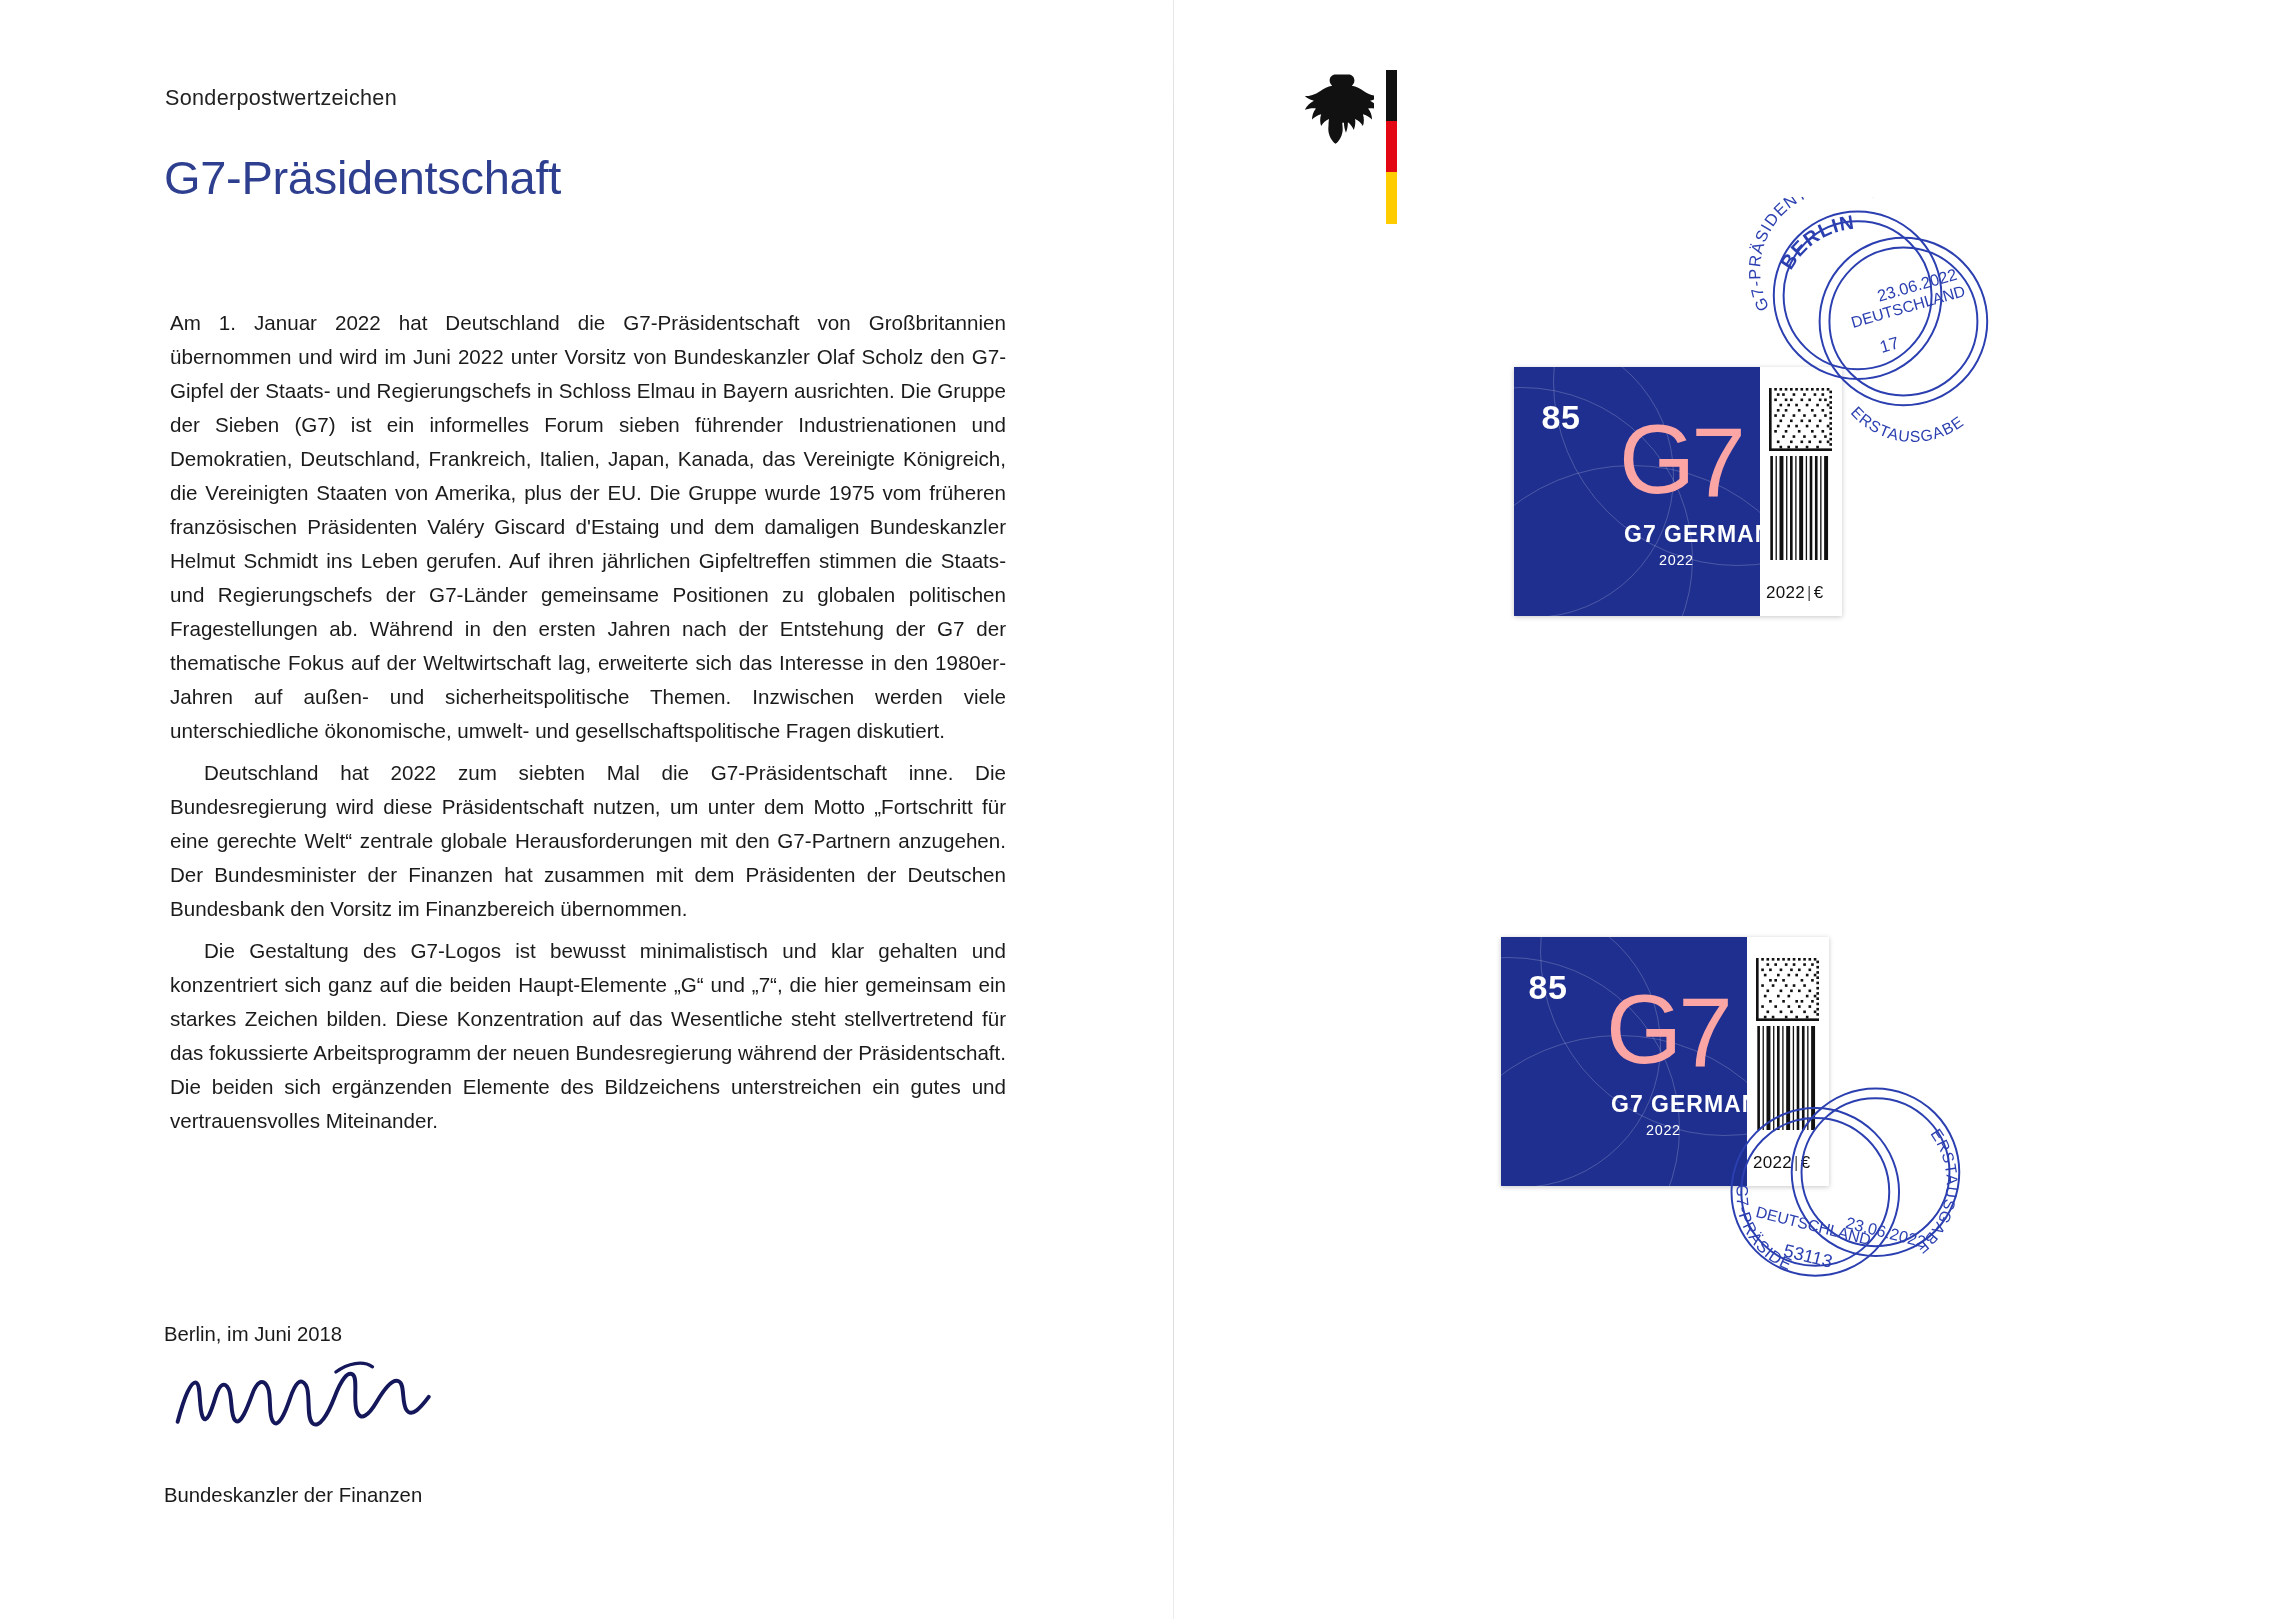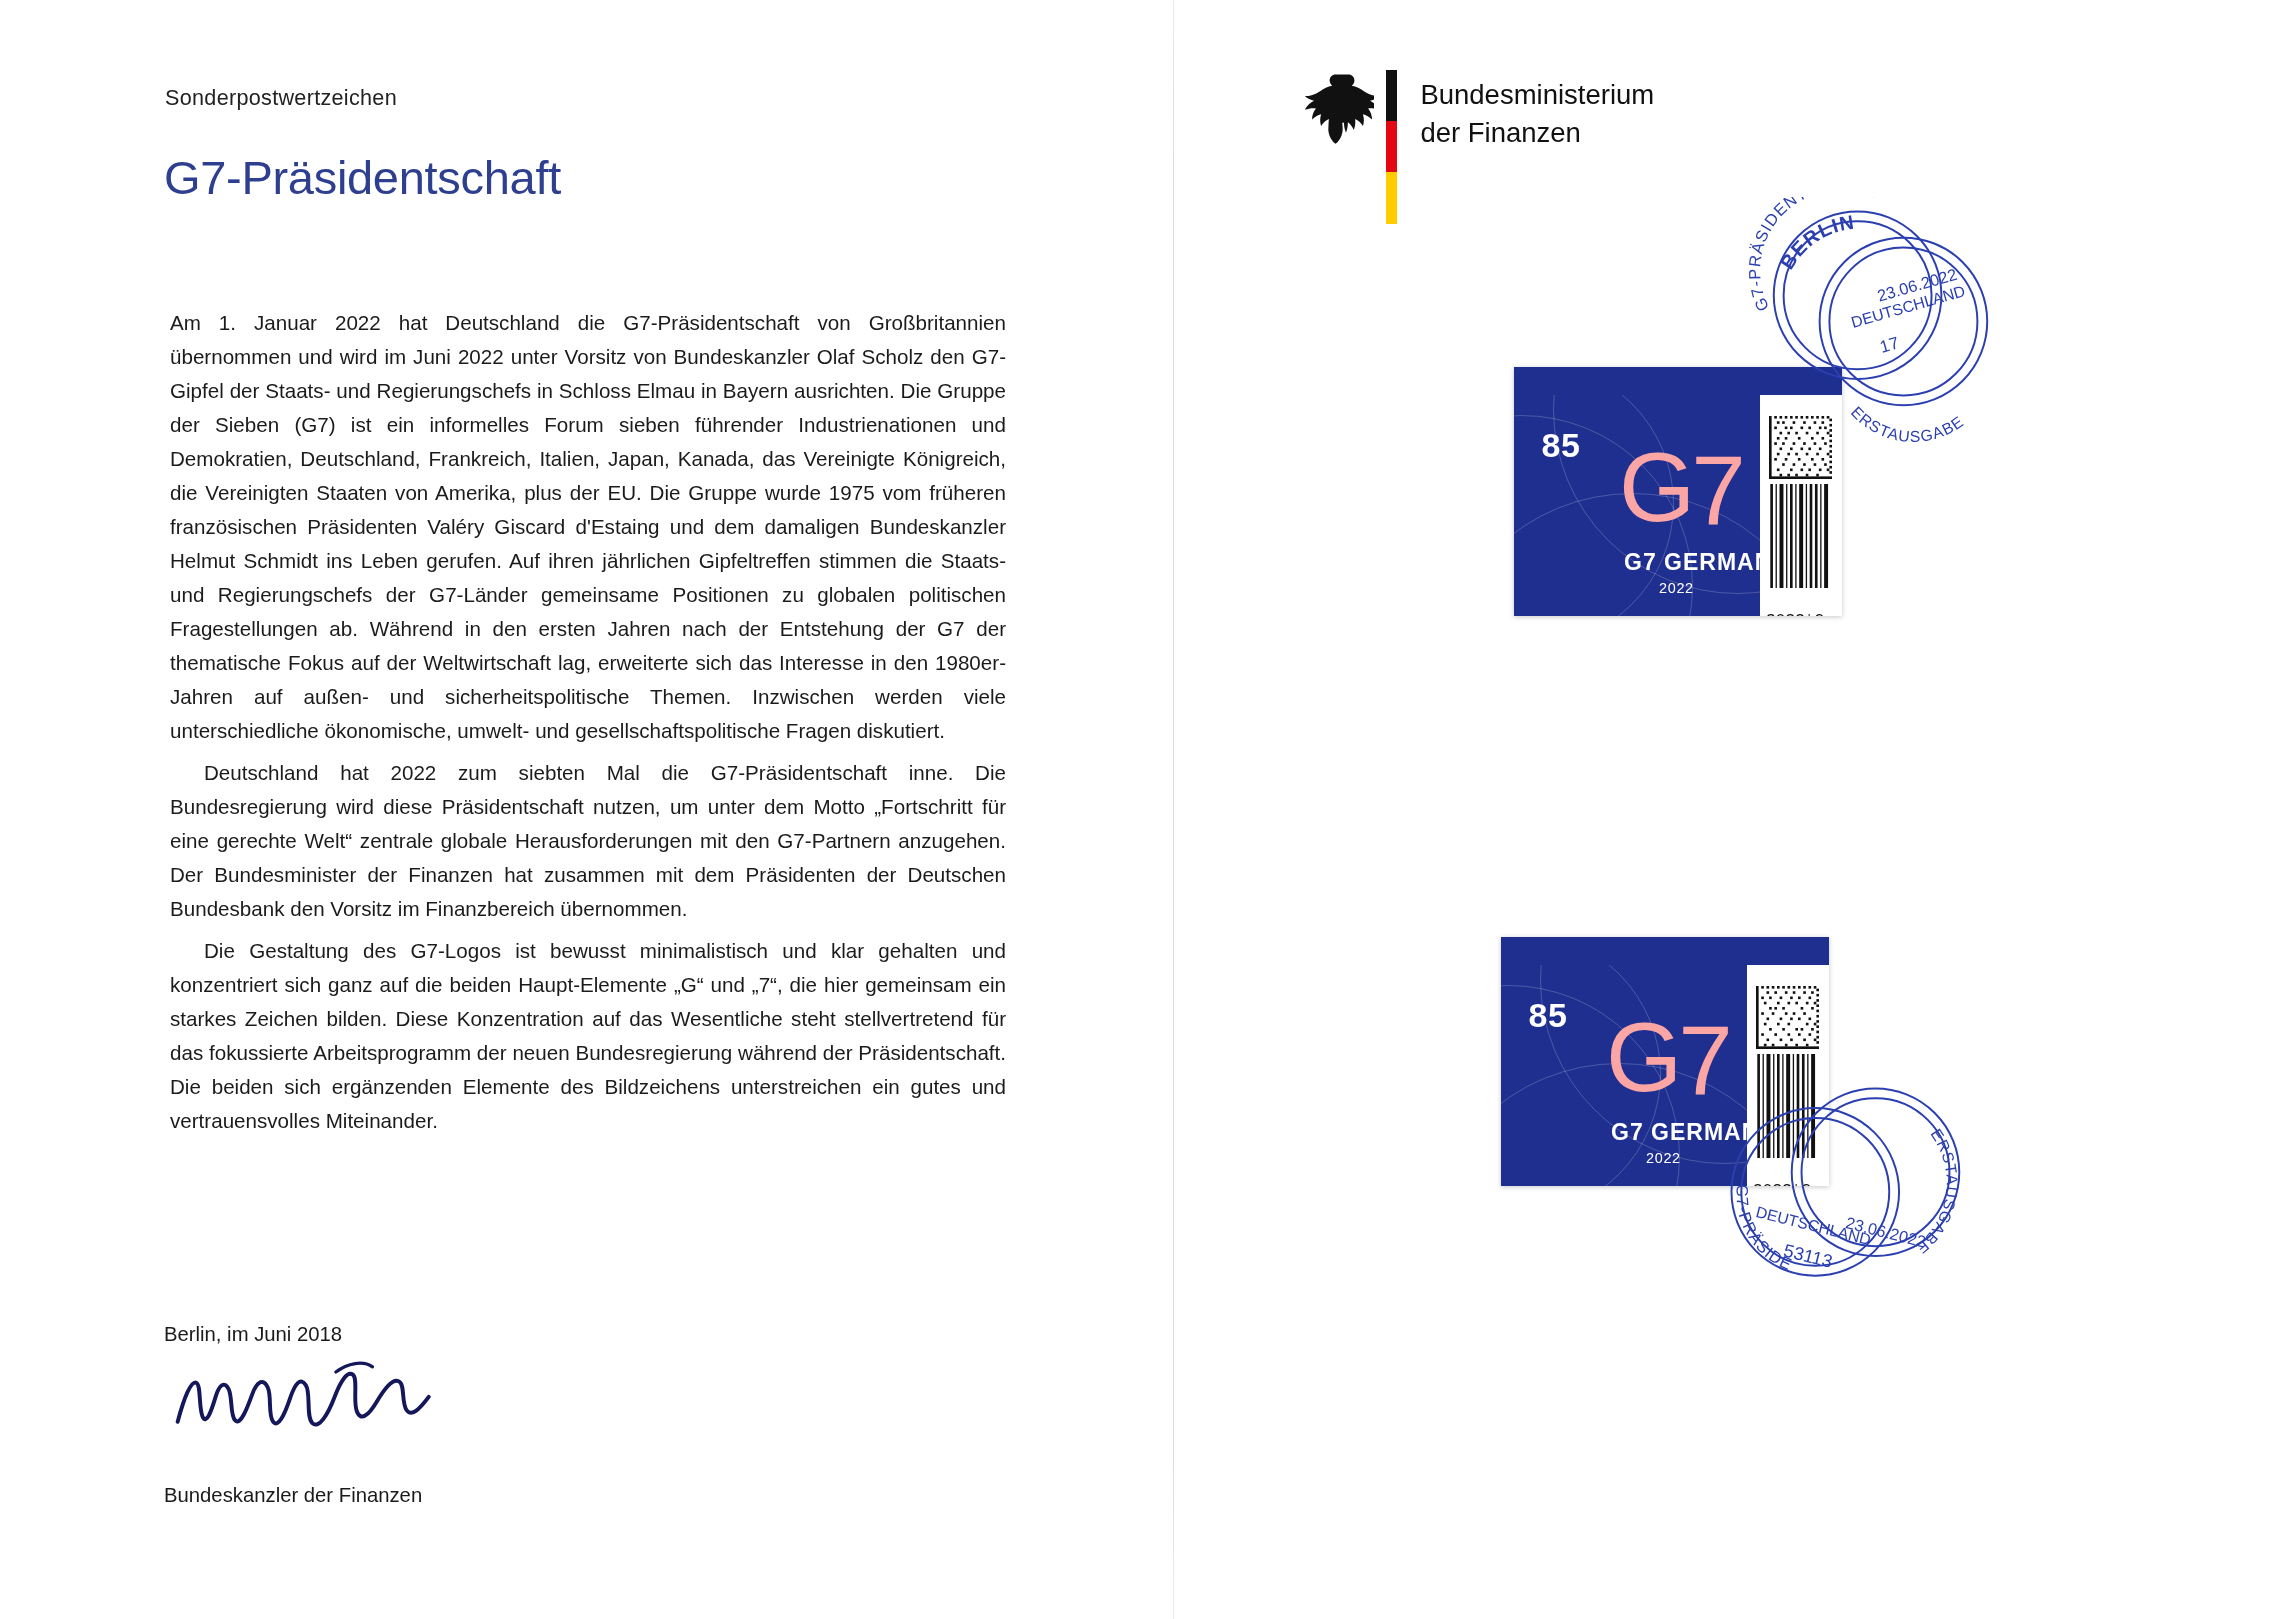--- a/index.html
+++ b/index.html
@@ -153,21 +153,20 @@
     position: absolute;
     inset: 0;
     background: #1f2f8f;
     -webkit-mask-image:
       radial-gradient(circle 5.9px at 0 0, transparent 98%, #000 100%);
   }
   .stamp-inner {
     position: absolute;
     inset: 0;
     overflow: hidden;
-    margin-top: 28px;
   }
   .arc {
     position: absolute;
     border: 1.3px solid rgba(255,255,255,0.20);
     border-radius: 50%;
   }
   .arc.a1 { left: -124px; top: -33px; width: 282px; height: 282px; }
   .arc.a2 { left: -164px; top: 19.7px; width: 341px; height: 341px; }
   .arc.a3 { left: -79px; top: 98px; width: 393px; height: 393px; }
   .arc.a4 { left: 39px;  top: -170px; width: 367px; height: 367px; }
@@ -300,22 +299,20 @@
     <div class="ministry">
       <div class="eagle">
         <svg viewBox="0 0 118 120" width="77" height="79" aria-hidden="true">
           <g fill="#111111">
             <path d="M59 8c-5 0-9 4-9 9 0 4 2 6 4 8-7 1-13 4-18 8-9 6-16 8-24 8 4 4 9 6 14 7-6 3-11 8-14 14 6-2 12-3 17-2-4 5-6 11-6 17 4-4 9-7 14-8-2 6-2 12 0 18 3-5 7-9 12-11-1 6 0 12 2 17 2-5 5-9 9-12 0 6 1 11 3 16 2-5 3-10 3-15h6c0 5 1 10 3 15 2-5 3-10 3-16 4 3 7 7 9 12 2-5 3-11 2-17 5 2 9 6 12 11 2-6 2-12 0-18 5 1 10 4 14 8 0-6-2-12-6-17 5-1 11 0 17 2-3-6-8-11-14-14 5-1 10-3 14-7-8 0-15-2-24-8-5-4-11-7-18-8 2-2 4-4 4-8 0-5-4-9-9-9z"></path>
             <path d="M52 62c0 0-4 18-4 30 0 8 5 18 11 22 6-4 11-14 11-22 0-12-4-30-4-30z"></path>
           </g>
         </svg>
       </div>
       <div class="flag-bar"></div>
-      <div class="ministry-name">Bundesministerium
-der Finanzen</div>
     </div>
 
     <div class="stamp-block first">
       <div class="stamp">
         <div class="stamp-inner">
           <div class="arc a1"></div>
           <div class="arc a2"></div>
           <div class="arc a3"></div>
           <div class="arc a4"></div>
 

